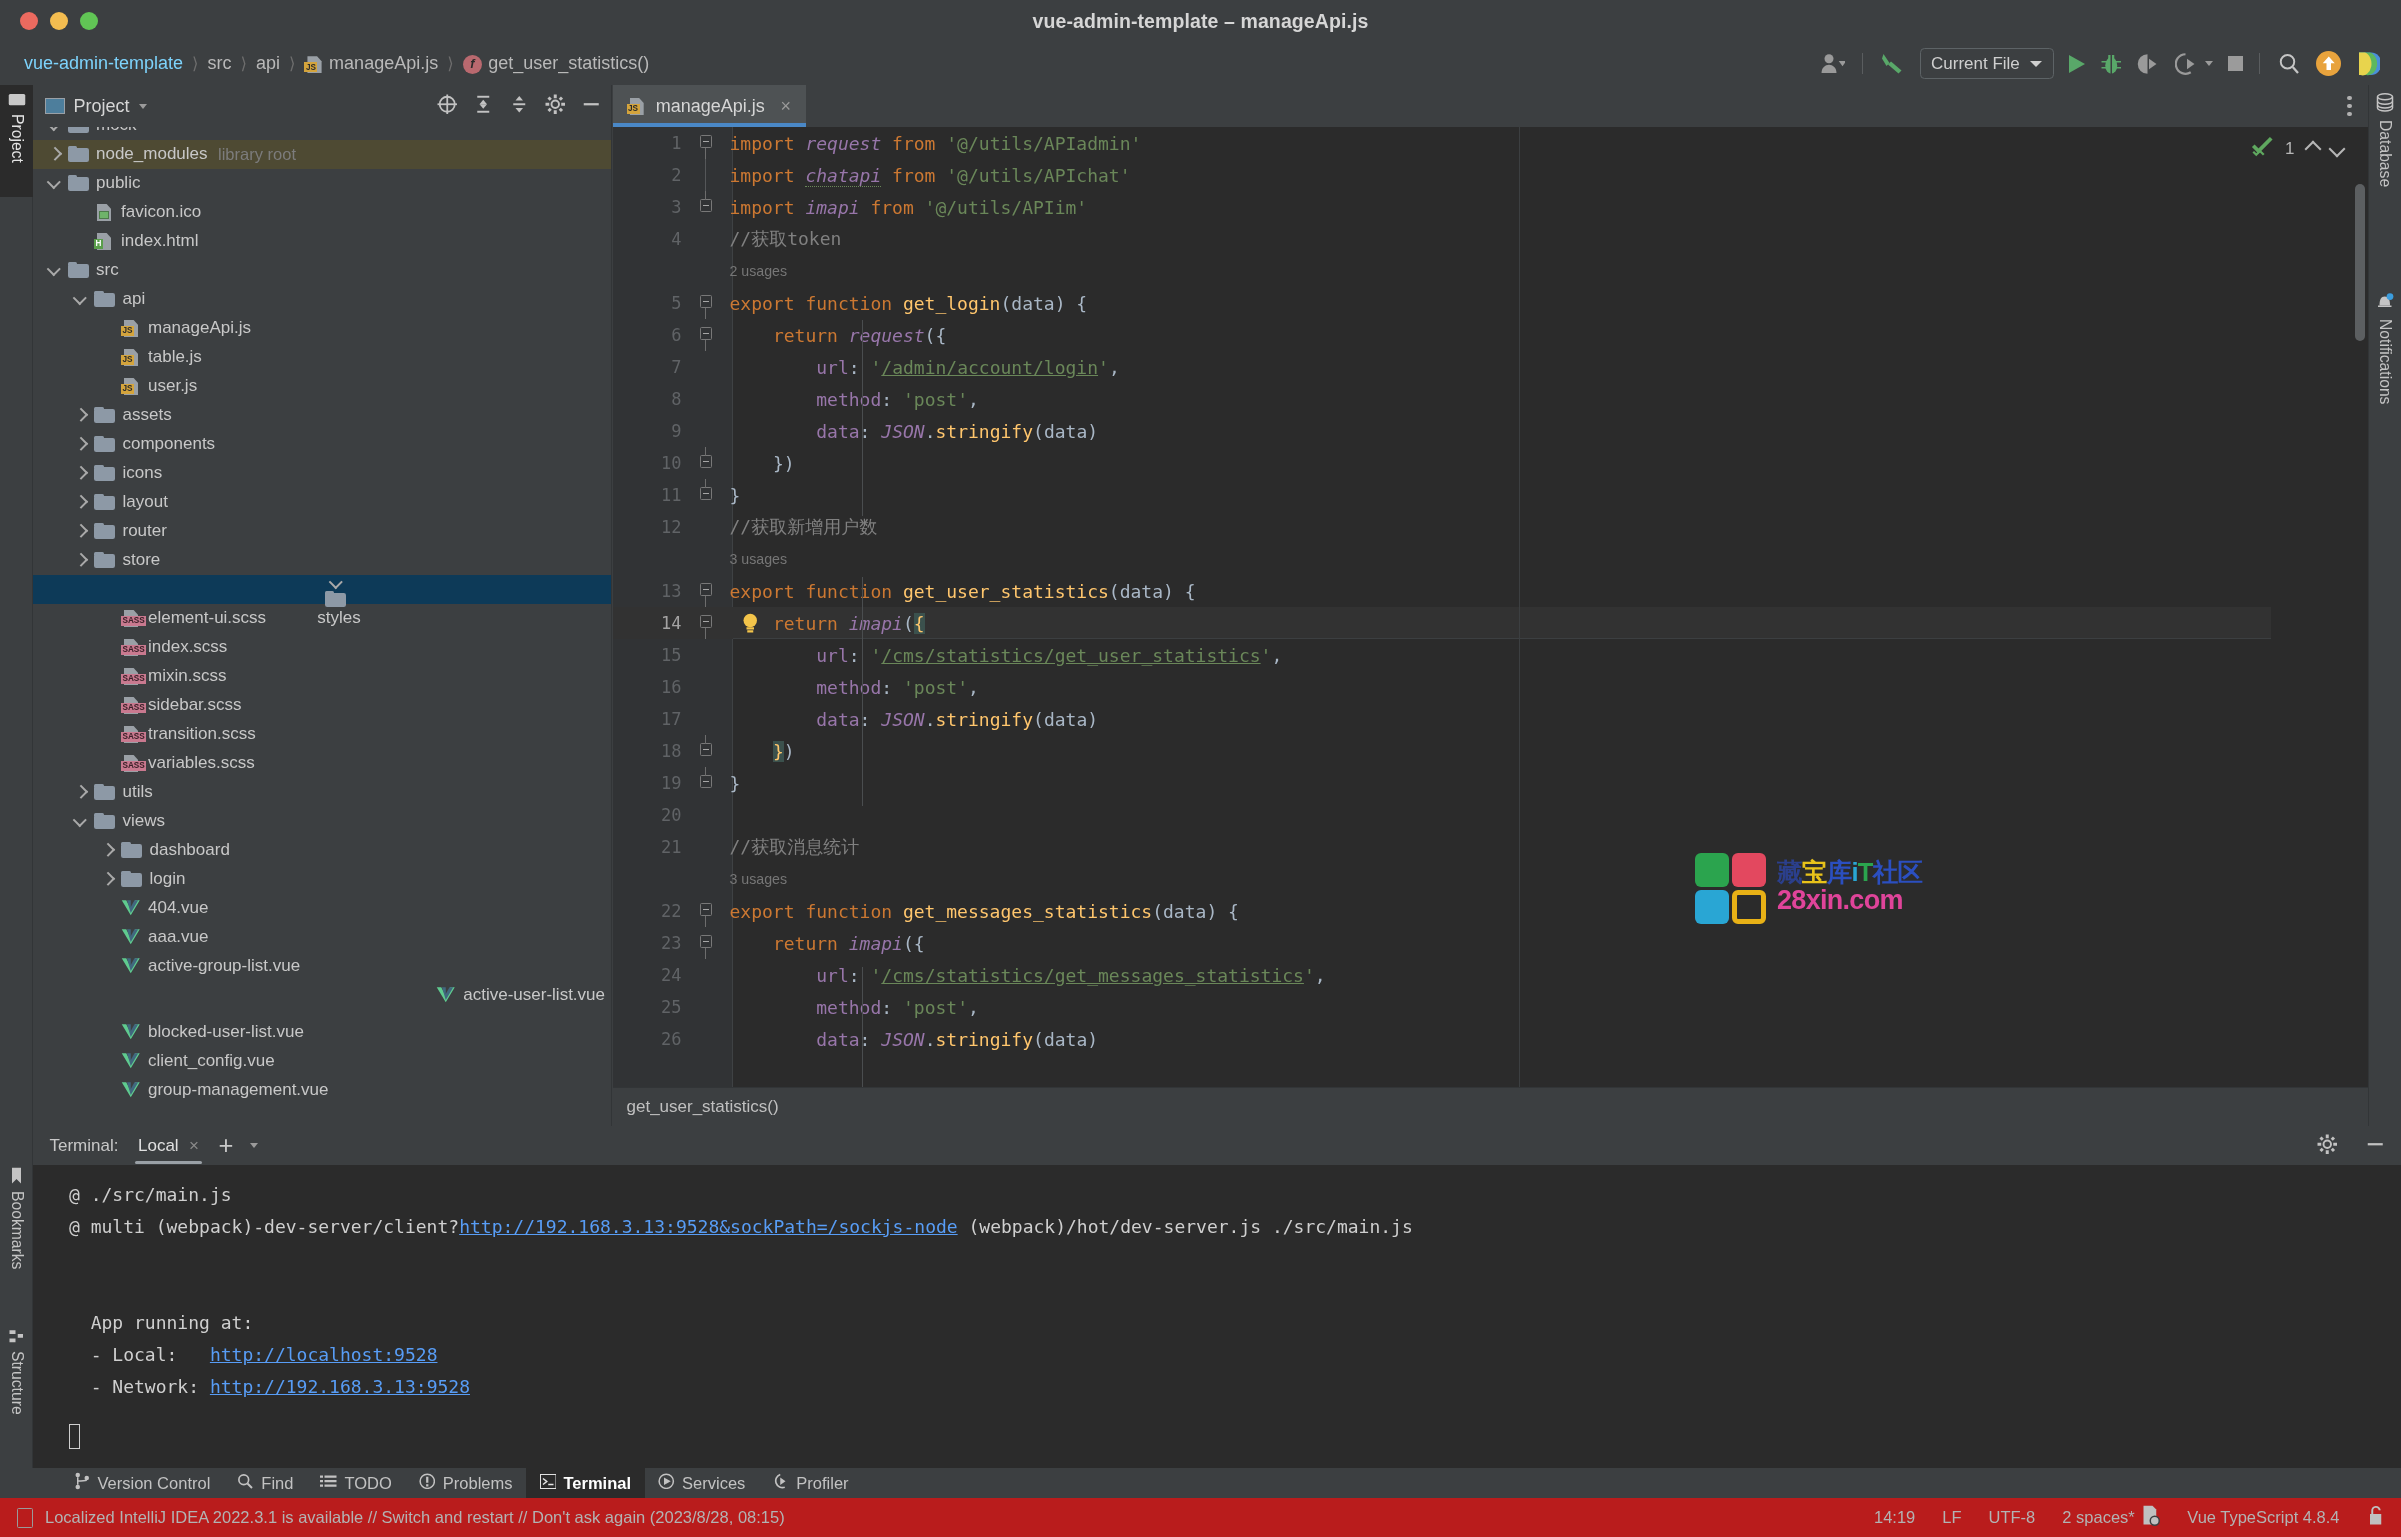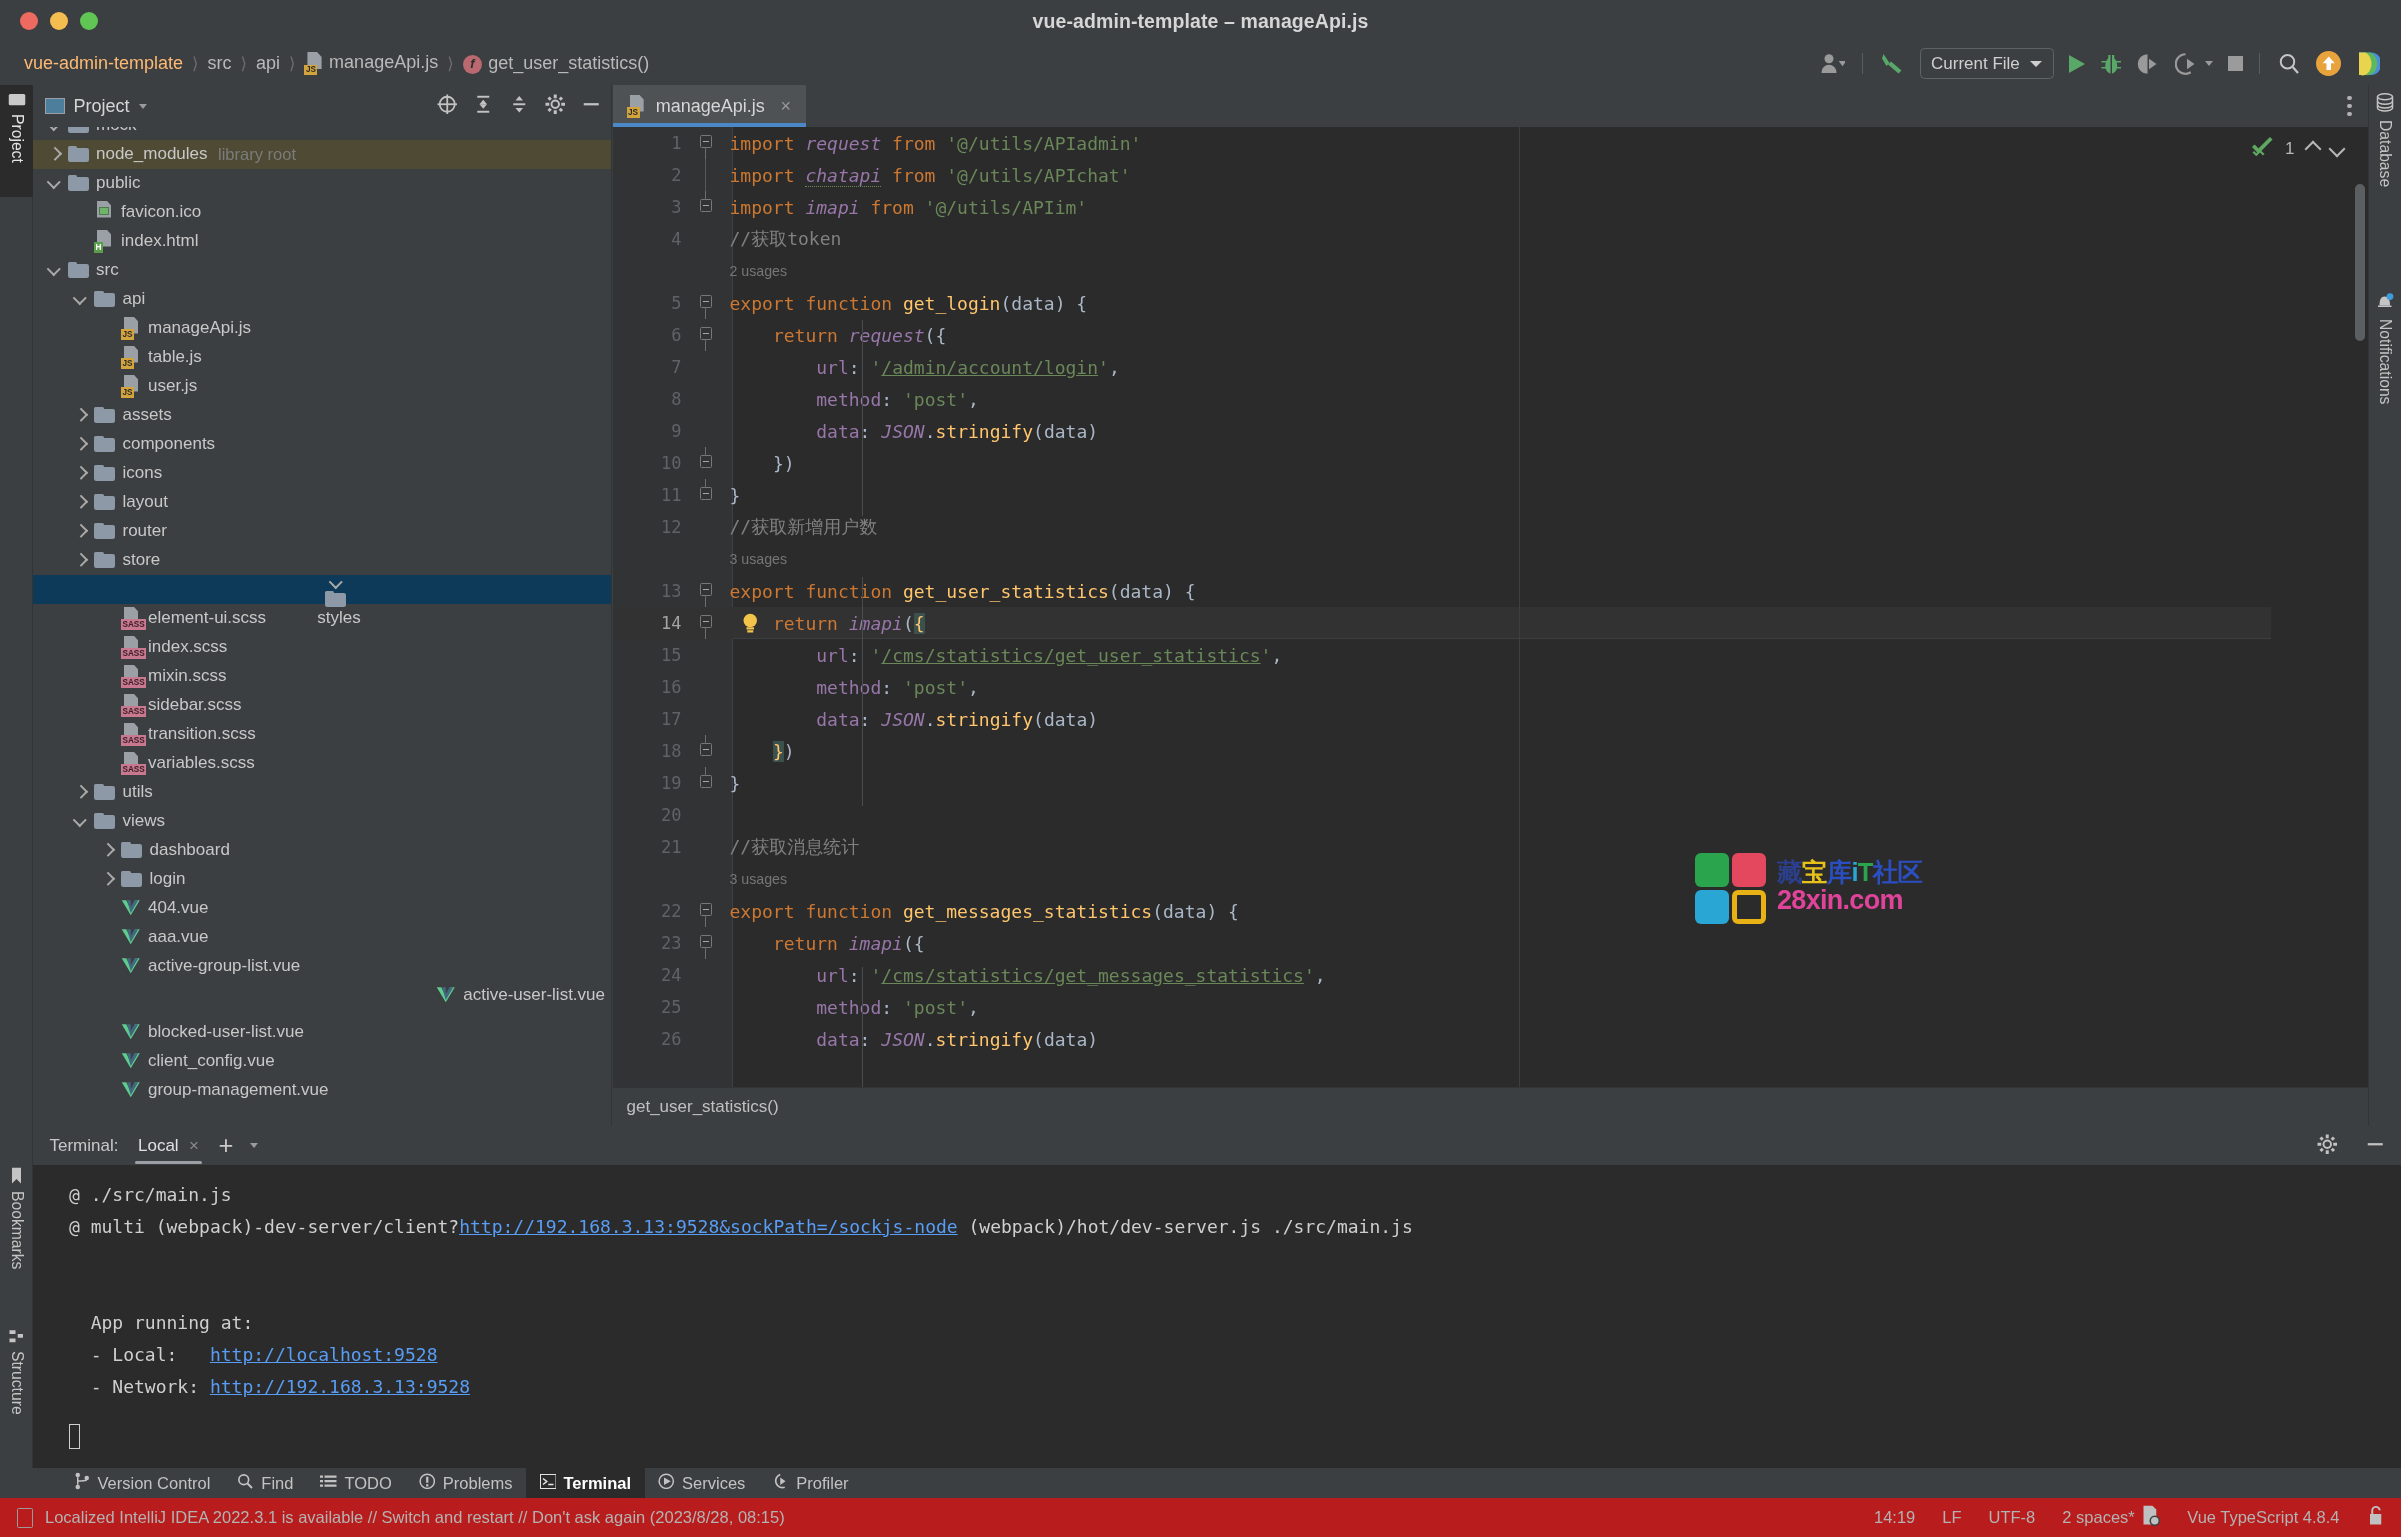--- a/index.html
+++ b/index.html
@@ -26,25 +26,25 @@
     font-size: 19.5px; color: #d6d6d6; font-weight: bold; letter-spacing: 0.1px;
   }
 
   
   #navbar {
     position: absolute; left: 0; top: 42px; width: 2401px; height: 43px;
     background: #3c3f41; display: flex; align-items: center;
   }
   #breadcrumb { display: flex; align-items: center; margin-left: 19.5px; gap: 3px; }
   .bc-item { font-size: 18px; color: #b9b9b9; padding: 0 4.5px; white-space: nowrap; }
-  .bc-item.proj { color: #fdba74; }
+  .bc-item.proj { color: #7dd3fc; }
   .bc-sep { color: #6d6d6d; font-size: 16.5px; padding: 0 1.5px; }
   .bc-icon { display: inline-block; vertical-align: middle; margin-right: 5.2px; }
 
-  .js-badge-wrap { position: relative; width: 19.5px; height: 23px; display:inline-block; vertical-align: middle;}
+  .js-badge-wrap { position: relative; width: 19.5px; height: 16px; display:inline-block; vertical-align: middle;}
   .js-page {
     position:absolute; left:3px; top:0; width:14.2px; height:17px;
     background:#9aa0a6;
     clip-path: polygon(0 0, 68% 0, 100% 30%, 100% 100%, 0 100%);
   }
   .js-tag {
     position:absolute; left:0; bottom:0; background:#d4a43c; color:#2b2b2b;
     font-size:8.2px; font-weight:bold; line-height:9px; padding:0.7px 1.5px;
     font-family:"Liberation Sans", sans-serif;
   }

